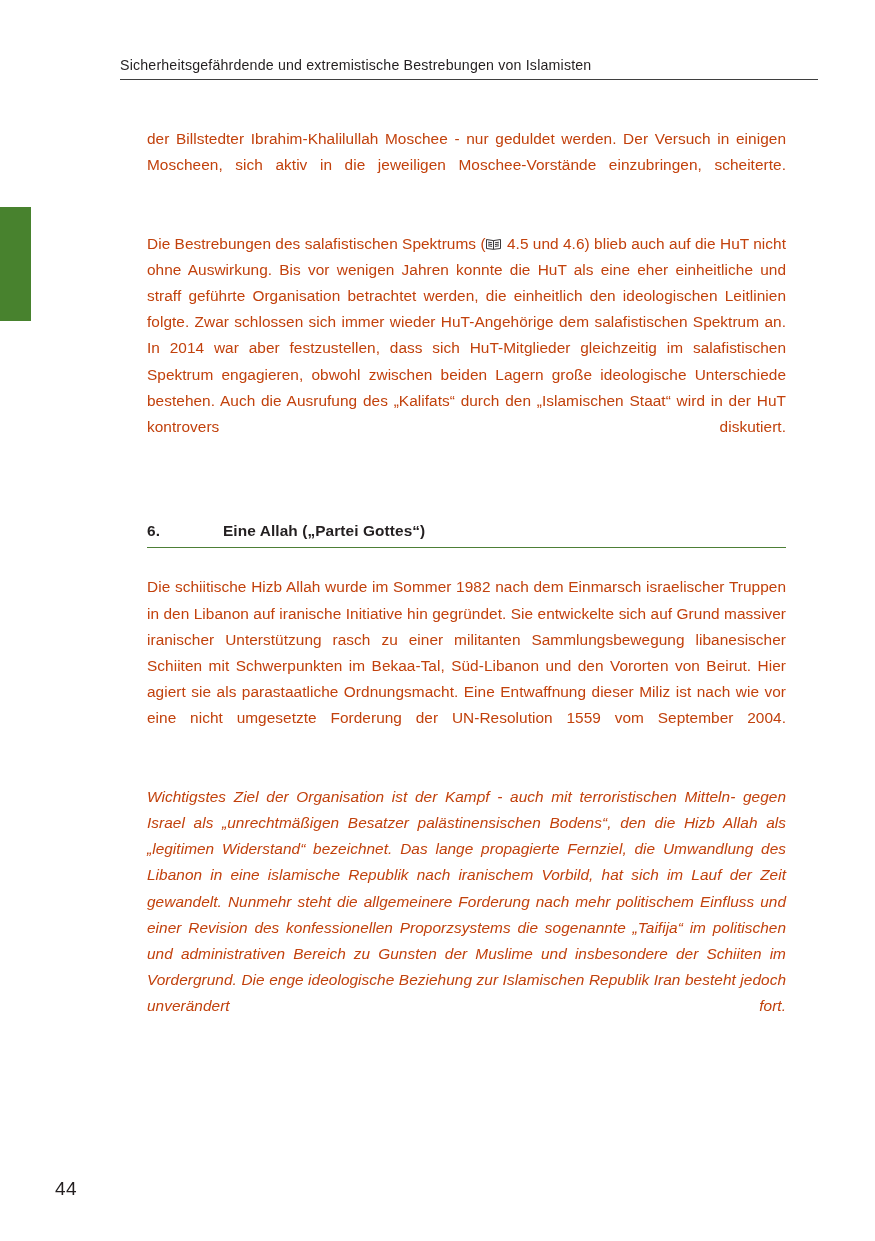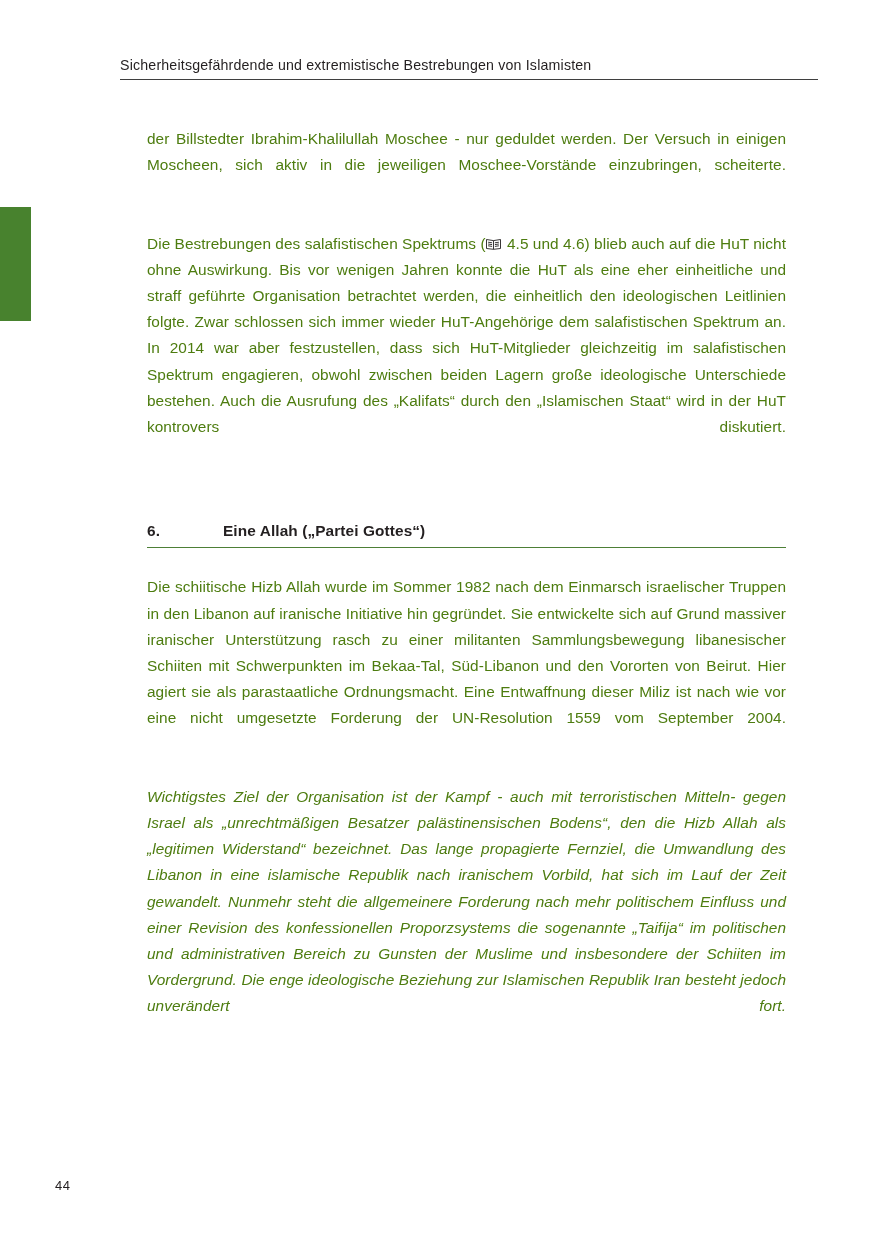--- a/index.html
+++ b/index.html
@@ -65,21 +65,21 @@
     top: 126px;
     width: 639px;
   }
 
   p.body-par {
     margin: 0 0 26px 0;
     font-size: 15.4px;
     line-height: 26.2px;
     text-align: justify;
     text-justify: inter-word;
-    color: #4d7c0f;
+    color: #c2410c;
     letter-spacing: 0.05px;
     hyphens: none;
   }
   p.body-par:last-child { margin-bottom: 0; font-style: italic; }
 
   
   p.body-par::after {
     content: "";
     display: inline-block;
     width: 100%;
@@ -116,21 +116,21 @@
     vertical-align: -1px;
     margin: 0 2px 0 0;
   }
   .book-icon svg { display: block; }
 
   
   .folio {
     position: absolute;
     left: 55px;
     top: 1178px;
-    font-size: 13px;
+    font-size: 19px;
     color: #231f20;
     letter-spacing: 0.4px;
   }
 </style>
 </head>
 <body>
 
 <div class="page">
 
   <div class="edge-tab"></div>

